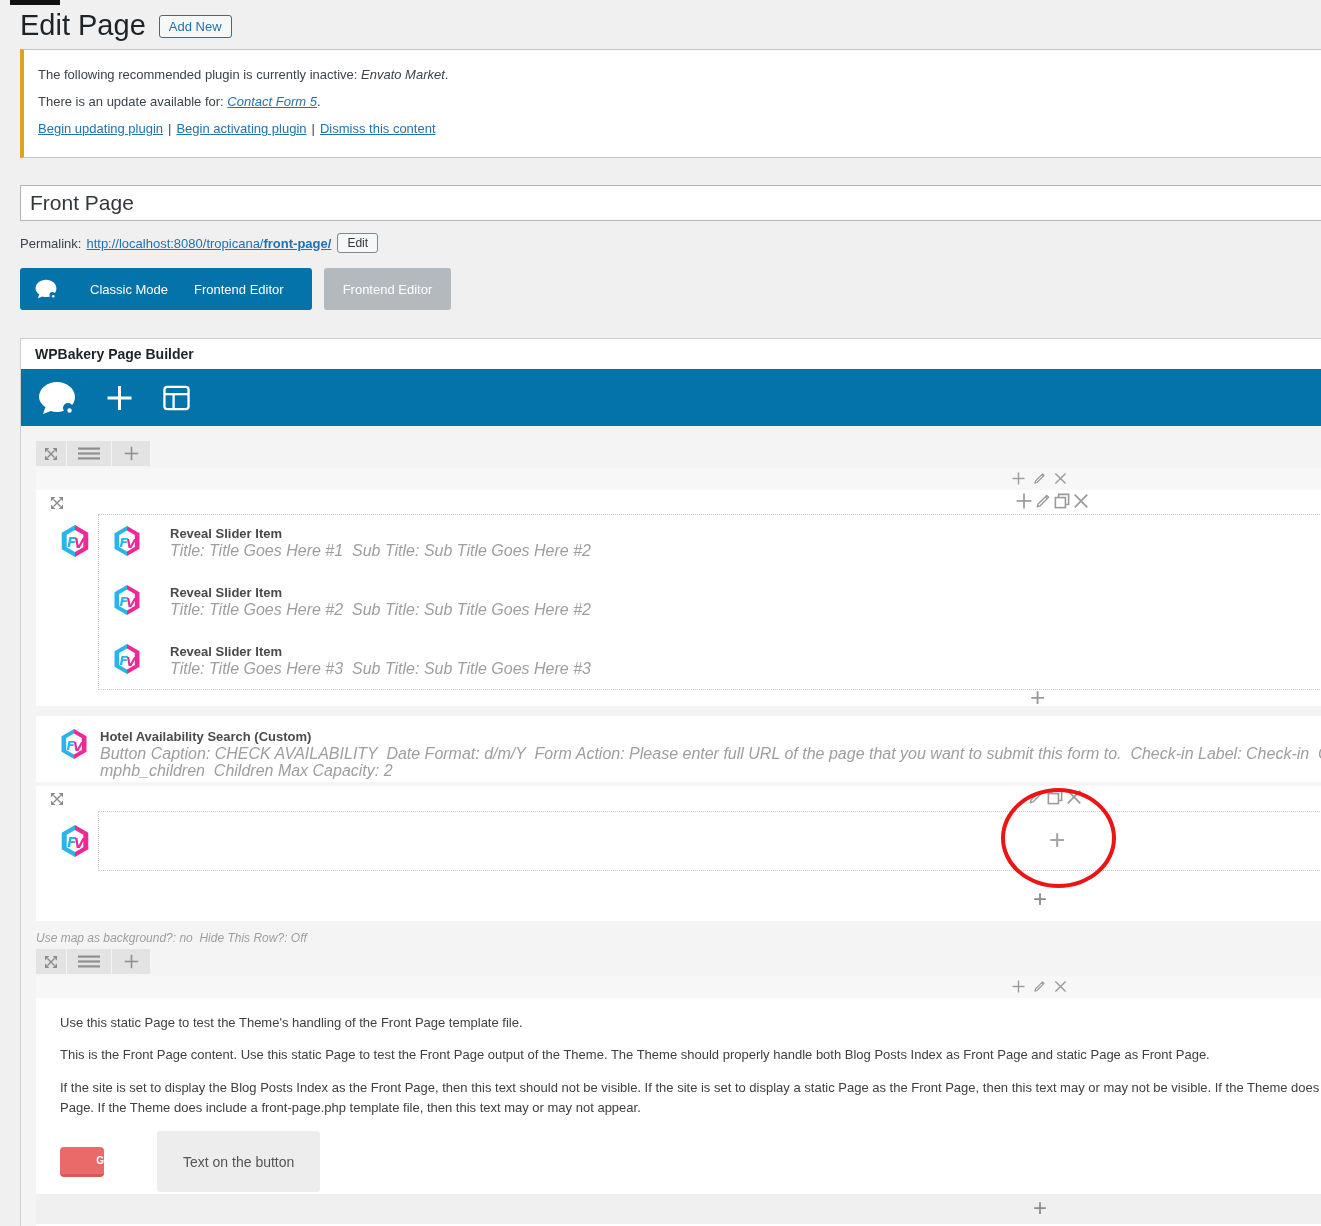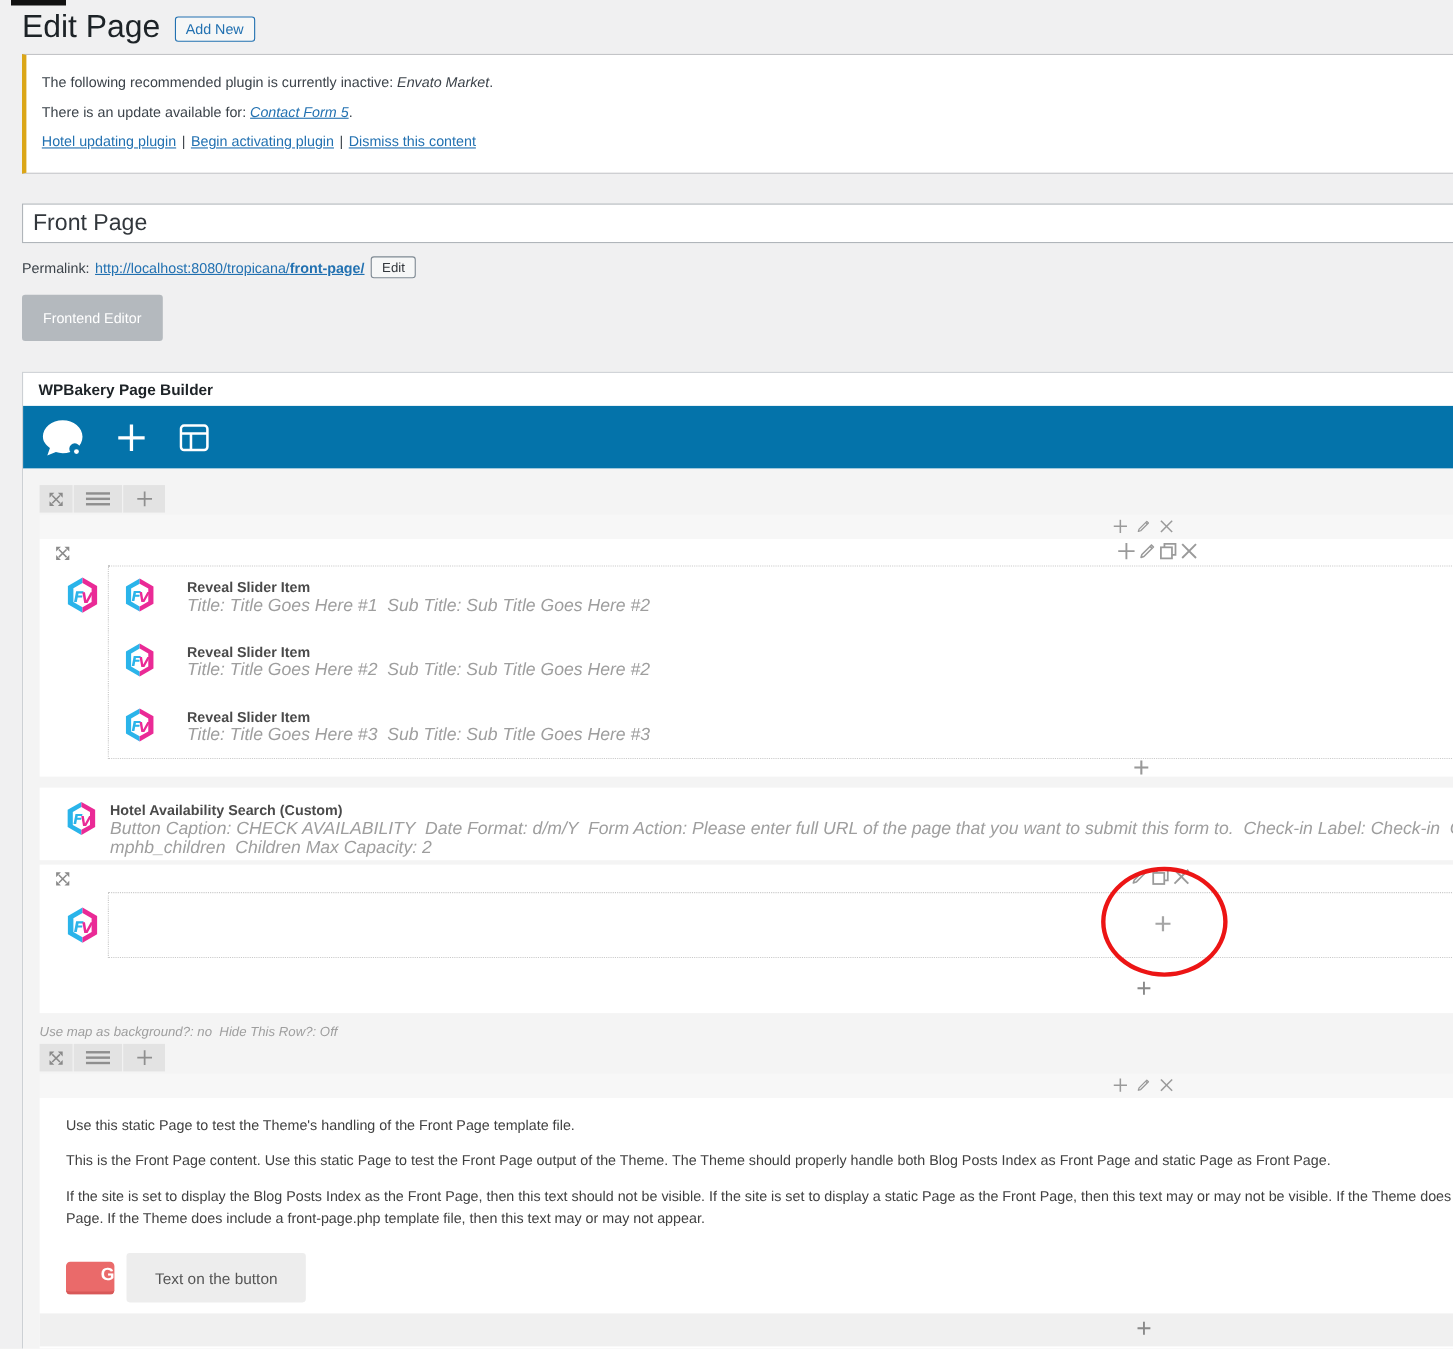--- a/index.html
+++ b/index.html
@@ -121,26 +121,26 @@
   .secD { padding-bottom: 2px; }
   .content-pad { padding: 2px 24px 0; }
   .content-pad p { font-size: 13px; color: #404040; line-height: 18px; margin: 14px 0 0; }
   .pre-line { white-space: pre; }
   .p3 div { font-size: 13px; color: #404040; line-height: 20px; white-space: pre; }
   .p3 { margin-top: 14px; }
 
   .btn-row { margin-top: 21px; display: flex; align-items: center; gap: 11px; height: 45px; }
   .go-btn {
     width: 32px; height: 30px; background: #ea6a6a; border: 0; border-bottom: 3px solid #d85858;
-    border-radius: 4px; color: #fff; font-weight: bold; font-size: 16px;
+    border-radius: 4px; color: #fff; font-weight: bold; font-size: 10px;
     display: flex; align-items: center; justify-content: center; cursor: pointer; padding-left: 44px;
   }
   .gray-btn {
-    background: #ededed; border: 0; border-radius: 3px; height: 45px; padding: 12px 26px;
-    color: #555; font-size: 14px; cursor: pointer;
+    background: #ededed; border: 0; border-radius: 3px; height: 61px; padding: 12px 26px;
+    color: #555; font-size: 14px; cursor: pointer; margin-left: 42px;
   }
   .add-strip { margin-top: 10px; height: 30px; background: #f0f0f0; position: relative; }
   .add-strip .add-plus { left: 997px; top: 3px; font-size: 24px; color: #8a8a8a; }
 
   .annotation-circle {
     position: absolute; left: 1001px; top: 788px; width: 115px; height: 100px;
     border: 4px solid #ec1515; border-radius: 50%; z-index: 30; pointer-events: none;
   }
 </style>
 </head>
@@ -152,33 +152,42 @@
 
   <div class="page-header">
     <span class="page-title">Edit Page</span>
     <button class="add-new-btn">Add New</button>
   </div>
 
   <div class="notice">
     <p><span>The following recommended plugin is currently inactive: </span><span class="em">Envato Market</span><span>.</span></p>
     <p><span>There is an update available for: </span><a class="em">Contact Form 5</a><span>.</span></p>
     <p>
-      <a>Hotel updating plugin</a><span class="sep">|</span><a>Begin activating plugin</a><span class="sep">|</span><a>Dismiss this content</a>
+      <a>Begin updating plugin</a><span class="sep">|</span><a>Begin activating plugin</a><span class="sep">|</span><a>Dismiss this content</a>
     </p>
   </div>
 
   <input class="title-input" type="text" value="Front Page" style="">
 
   <div class="permalink-row">
     <span>Permalink:</span>
     <a><span>http://localhost:8080/tropicana/</span><b>front-page/</b></a>
     <button class="edit-btn">Edit</button>
   </div>
 
   <div class="editor-row">
+    <div class="vc-group">
+      <span class="grp-logo"><svg width="100%" height="100%" viewBox="0 0 38 34">
+            <path fill="#fff" d="M19 1C28.9 1 37 7.7 37 16c0 8.3-8.1 15-18 15-2.2 0-4.3-.3-6.2-1L5 33l2.4-6.8C3.5 23.5 1 19.9 1 16 1 7.7 9.1 1 19 1z"></path>
+            <circle cx="30" cy="27" r="5" fill="#0473aa"></circle>
+            <circle cx="31.5" cy="29.5" r="2.2" fill="#fff"></circle>
+          </svg></span>
+      <span class="grp-item">Classic Mode</span>
+      <span class="grp-item">Frontend Editor</span>
+    </div>
     <div class="gutenberg-btn">Frontend Editor</div>
   </div>
 
   <div class="postbox">
     <div class="postbox-header">WPBakery Page Builder</div>
 
     <div class="vc-navbar">
       <span class="nav-logo"><svg width="100%" height="100%" viewBox="0 0 38 34">
             <path fill="#fff" d="M19 1C28.9 1 37 7.7 37 16c0 8.3-8.1 15-18 15-2.2 0-4.3-.3-6.2-1L5 33l2.4-6.8C3.5 23.5 1 19.9 1 16 1 7.7 9.1 1 19 1z"></path>
             <circle cx="30" cy="27" r="5" fill="#0473aa"></circle>

